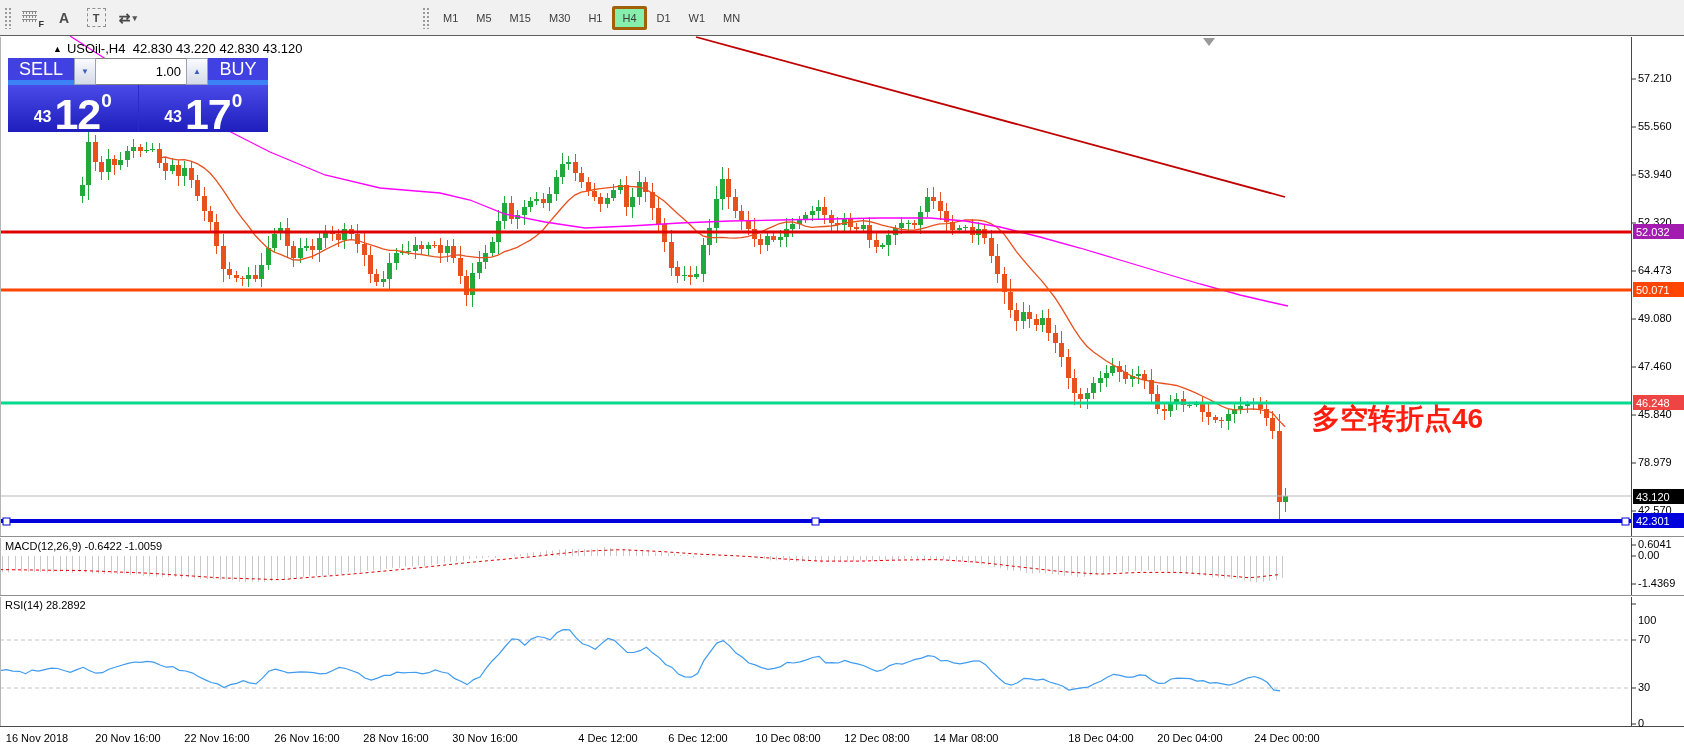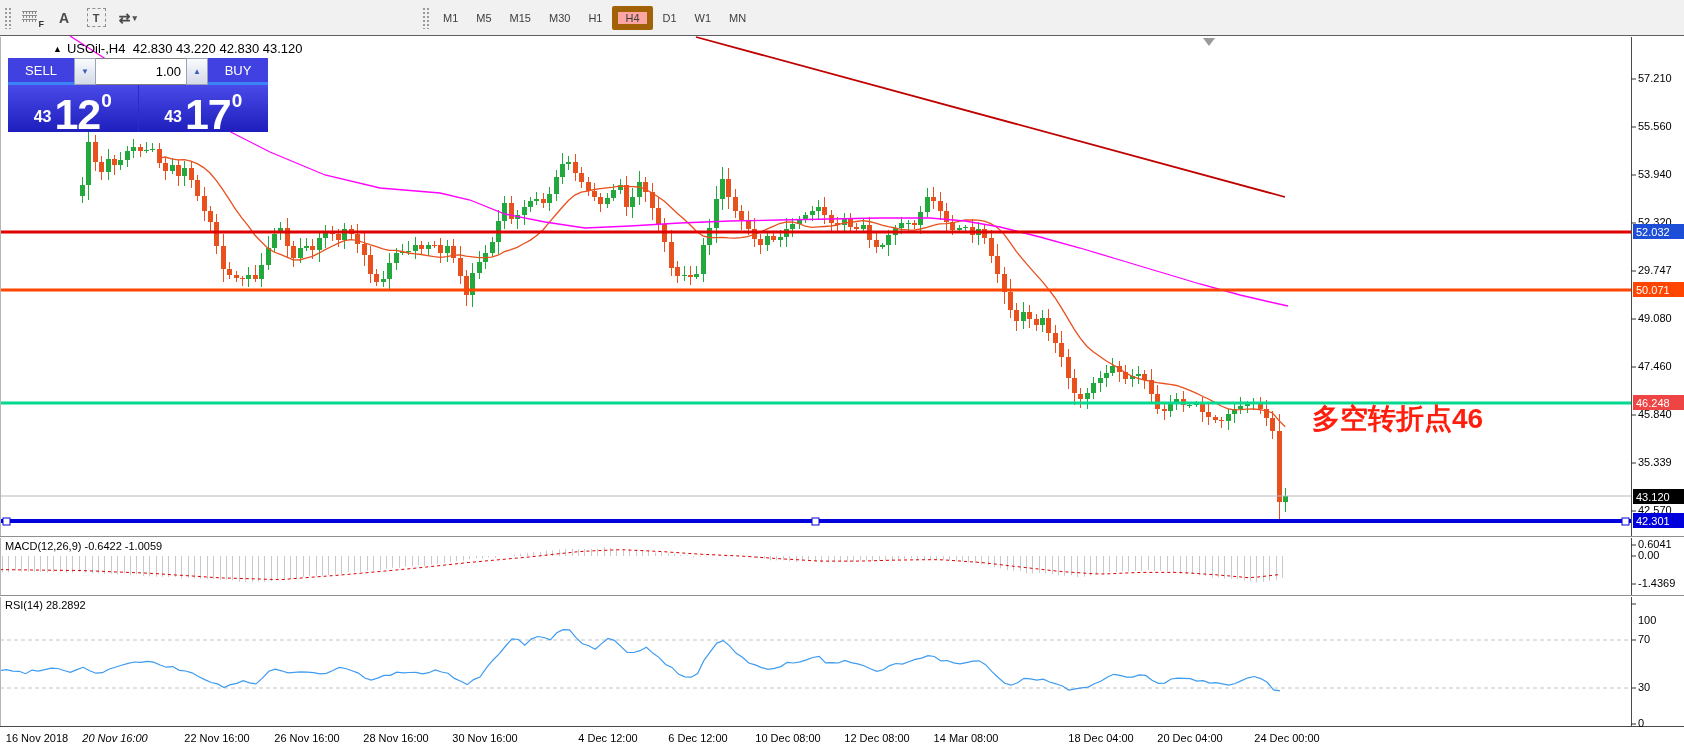--- a/index.html
+++ b/index.html
@@ -18,37 +18,37 @@
   .icon-fgrid .dots{position:absolute;left:0;top:1px;width:15px;height:12px;
         background-image:repeating-linear-gradient(#8a8a8a 0 1px,transparent 1px 4px),
                          radial-gradient(#8a8a8a 0.8px,transparent 1px);background-size:100% 100%,3px 4px;}
   .icon-fgrid .f{position:absolute;right:-2px;bottom:-3px;font-size:9px;color:#333;}
   .icon-tbox{border:1px dashed #8f8f8f;width:17px;height:17px;display:flex;align-items:center;
              justify-content:center;font-size:11px;color:#4a4a4a;}
   .caret{font-size:9px;color:#555;margin-left:2px;}
   .tf-group{position:absolute;left:418px;top:0;height:35px;display:flex;align-items:center;}
   .tfbtn{min-width:22px;height:24px;padding:0 7px;display:flex;align-items:center;justify-content:center;
          font-size:11px;color:#3d3d3d;margin:0 1px;border:1px solid transparent;box-sizing:border-box;}
-  .tfbtn.active{background:#fca5a5;border:6px solid #a16207;border-radius:2px;}
+  .tfbtn.active{background:#86efac;border:3px solid #a16207;border-radius:2px;}
 
   
   #chart-svg{position:absolute;left:0;top:36px;z-index:1;}
   .chart-title{position:absolute;left:9px;top:41px;z-index:22;font-size:13px;color:#000;margin-left:44px;}
   .chart-title .tri{font-size:9px;vertical-align:1px;margin-right:5px;}
   .annotation{position:absolute;left:1312px;top:400px;z-index:9;font-size:28px;font-weight:bold;
               color:#ff1e0e;white-space:nowrap;font-family:"Liberation Sans",sans-serif;}
   .shift-marker{position:absolute;left:1203px;top:38px;width:0;height:0;z-index:3;
               border-left:6px solid transparent;border-right:6px solid transparent;border-top:8px solid #9a9a9a;}
 
   
   .quote-panel{position:absolute;left:8px;top:58px;width:260px;height:74px;background:#2a2ace;
                z-index:30;box-sizing:border-box;}
   .qp-top{display:flex;height:27px;align-items:stretch;}
-  .qp-btn{background:#4140e0;color:#fff;font-size:13px;display:flex;align-items:center;
-          justify-content:center;border-bottom:3px solid #3b82f6;}
+  .qp-btn{background:#4140e0;color:#fff;font-size:18px;display:flex;align-items:center;
+          justify-content:center;border-bottom:5px solid #3b82f6;}
   .qp-sell{width:66px;}
   .qp-buy{flex:1;}
   .qp-spin{width:22px;background:linear-gradient(#fafbfe,#d4dae8);border:1px solid #9aa2b8;
            display:flex;align-items:center;justify-content:center;color:#3b5dc0;font-size:8px;box-sizing:border-box;}
   .qp-input{width:90px;border:1px solid #808080;border-left:none;border-right:none;text-align:right;
             font-size:13px;padding:0 5px;box-sizing:border-box;font-family:"Liberation Sans",sans-serif;}
   .qp-bottom{display:flex;height:47px;gap:1px;text-align:center;}
   .qp-tile{flex:1;background:linear-gradient(#4a4ae9,#1e1ebc);color:#fff;display:flex;
            align-items:flex-end;justify-content:center;}
   .qp-small{font-size:16px;font-weight:bold;margin:0 3px 6px 0;}
@@ -778,42 +778,42 @@
       <span class="qp-sup">0</span>
     </div>
   </div>
 </div>
 
 <div class="price-axis" id="price-axis">
     <div class="axlab" style="top: 36px;">57.210</div>
     <div class="axlab" style="top: 84px;">55.560</div>
     <div class="axlab" style="top: 132px;">53.940</div>
     <div class="axlab" style="top: 180px;">52.320</div>
-    <div class="axlab" style="top: 228px;">29.747</div>
+    <div class="axlab" style="top: 228px;">64.473</div>
     <div class="axlab" style="top: 276px;">49.080</div>
     <div class="axlab" style="top: 324px;">47.460</div>
     <div class="axlab" style="top: 372px;">45.840</div>
-    <div class="axlab" style="top: 420px;">35.339</div>
+    <div class="axlab" style="top: 420px;">78.979</div>
     <div class="axlab" style="top: 468px;">42.570</div>
     <div class="axlab" style="top: 502px;">0.6041</div>
     <div class="axlab" style="top: 513px;">0.00</div>
     <div class="axlab" style="top: 541px;">-1.4369</div>
     <div class="axlab" style="top: 550px; margin-top: 28px;">100</div>
     <div class="axlab" style="top: 597px;">70</div>
     <div class="axlab" style="top: 645px;">30</div>
     <div class="axlab" style="top: 681px;">0</div>
-    <div class="badge" style="top: 188px; background: #1d4ed8;">52.032</div>
+    <div class="badge" style="top: 188px; background: #a21caf;">52.032</div>
     <div class="badge" style="top: 246px; background: rgb(255, 69, 0);">50.071</div>
     <div class="badge" style="top: 359px; background: #ef4444;">46.248</div>
     <div class="badge" style="top: 453px; background: rgb(0, 0, 0);">43.120</div>
     <div class="badge" style="top: 477px; background: rgb(0, 0, 221);">42.301</div>
   </div>
 <div class="time-axis" id="time-axis">
     <div class="timelab" style="left: 37px;">16 Nov 2018</div>
-    <div class="timelab" style="left: 115px; font-style: italic;">20 Nov 16:00</div>
+    <div class="timelab" style="left: 128px;">20 Nov 16:00</div>
     <div class="timelab" style="left: 217px;">22 Nov 16:00</div>
     <div class="timelab" style="left: 307px;">26 Nov 16:00</div>
     <div class="timelab" style="left: 396px;">28 Nov 16:00</div>
     <div class="timelab" style="left: 485px;">30 Nov 16:00</div>
     <div class="timelab" style="left: 608px;">4 Dec 12:00</div>
     <div class="timelab" style="left: 698px;">6 Dec 12:00</div>
     <div class="timelab" style="left: 788px;">10 Dec 08:00</div>
     <div class="timelab" style="left: 877px;">12 Dec 08:00</div>
     <div class="timelab" style="left: 966px;">14 Mar 08:00</div>
     <div class="timelab" style="left: 1101px;">18 Dec 04:00</div>

